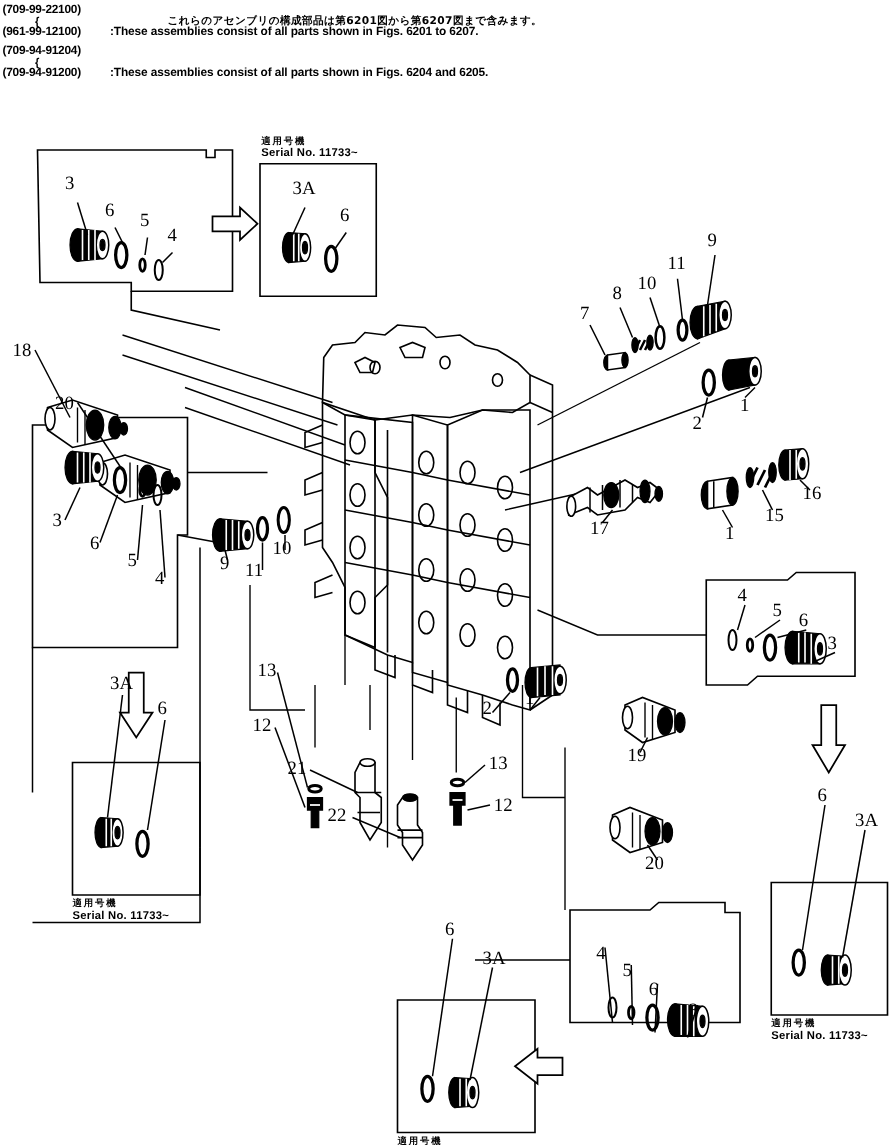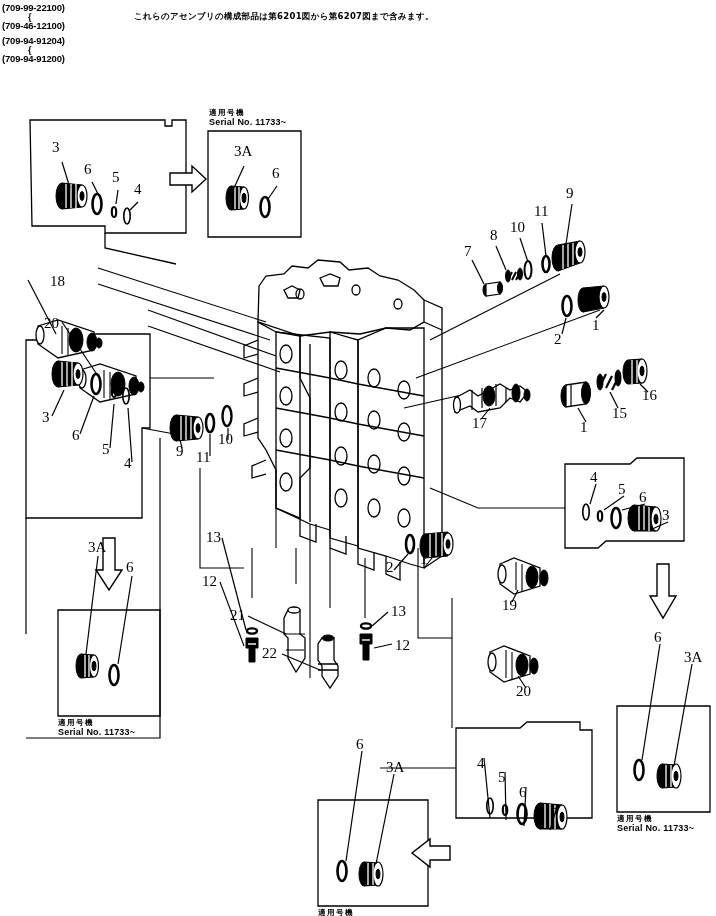--- a/index.html
+++ b/index.html
@@ -31,26 +31,28 @@
   .serial-label .en{font-family:"Liberation Sans",sans-serif;font-size:9px;
                     font-weight:700;display:block;line-height:10px;letter-spacing:0.2px;}
 </style>
 </head>
 <body>
 
 <div id="header-notes">
 
   <div class="pn-col" style="left:2px;top:2px;">(709-99-22100)</div>
   <div class="pn-brace" style="left:28px;top:12px;">{</div>
-  <div class="pn-col" style="left:2px;top:20px;">(709-46-12100)</div>
+  <div class="pn-col" style="left:2px;top:20px;">(961-99-12100)</div>
   <div class="jp-line" style="left:90px;top:11px;">これらのアセンブリの構成部品は第6201図から第6207図まで含みます。</div>
+  <div class="en-line" style="left:88px;top:20px;">:These assemblies consist of all parts shown in Figs. 6201 to 6207.</div>
 
   <div class="pn-col" style="left:2px;top:35px;">(709-94-91204)</div>
   <div class="pn-brace" style="left:28px;top:45px;">{</div>
   <div class="pn-col" style="left:2px;top:53px;">(709-94-91200)</div>
+  <div class="en-line" style="left:88px;top:53px;">:These assemblies consist of all parts shown in Figs. 6204 and 6205.</div>
 </div>
 
 <div id="diagram">
 
 <svg width="716" height="838" viewBox="0 0 716 838">
   <defs>
     <g id="plug-lg">
       <ellipse cx="0" cy="0" rx="6" ry="13"></ellipse>
       <path d="M0,-13 L20,-11 L20,11 L0,13 Z"></path>
       <ellipse cx="20" cy="0" rx="5" ry="11" fill="#fff" stroke="#000" stroke-width="1.2"></ellipse>
@@ -507,21 +509,21 @@
 <div class="callout" style="left:534px;top:126px;">11</div>
 <div class="callout" style="left:566px;top:108px;">9</div>
 
 <div class="callout" style="left:592px;top:240px;">1</div>
 <div class="callout" style="left:554px;top:254px;">2</div>
 <div class="callout" style="left:580px;top:342px;">1</div>
 <div class="callout" style="left:612px;top:328px;">15</div>
 <div class="callout" style="left:642px;top:310px;">16</div>
 <div class="callout" style="left:472px;top:338px;">17</div>
 
-<div class="callout" style="left:10px;top:196px;margin-left:40px;">18</div>
+<div class="callout" style="left:10px;top:196px;">18</div>
 <div class="callout" style="left:44px;top:238px;">20</div>
 
 <div class="callout" style="left:42px;top:332px;">3</div>
 <div class="callout" style="left:72px;top:350px;">6</div>
 <div class="callout" style="left:102px;top:364px;">5</div>
 <div class="callout" style="left:124px;top:378px;">4</div>
 
 <div class="callout" style="left:176px;top:366px;">9</div>
 <div class="callout" style="left:218px;top:354px;">10</div>
 <div class="callout" style="left:196px;top:372px;">11</div>

